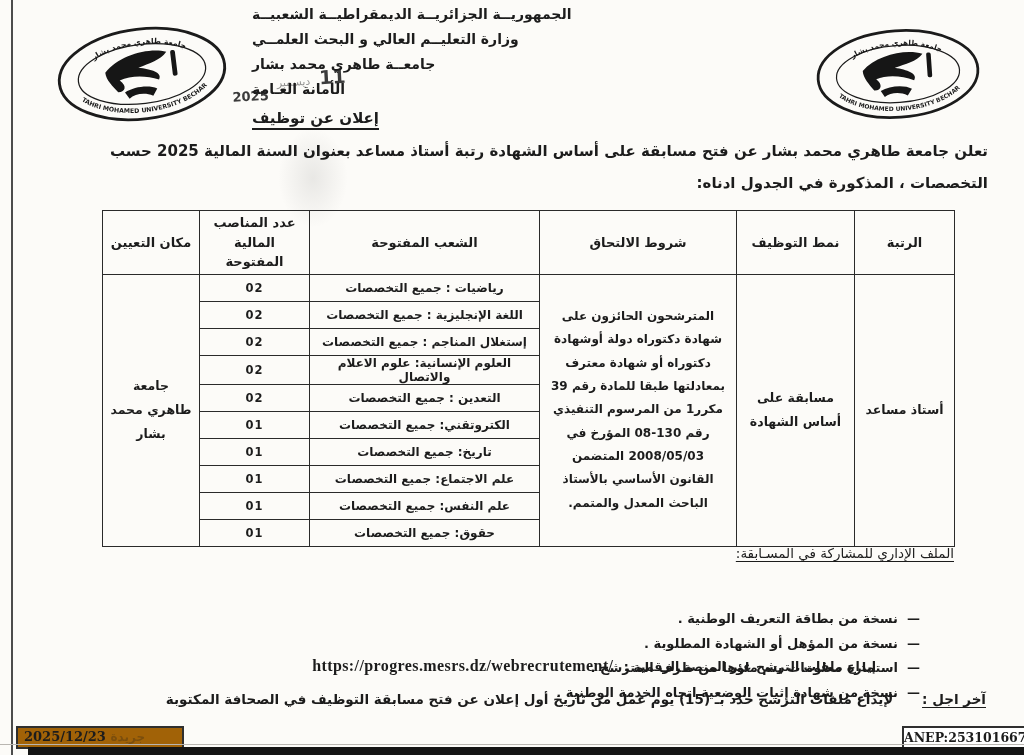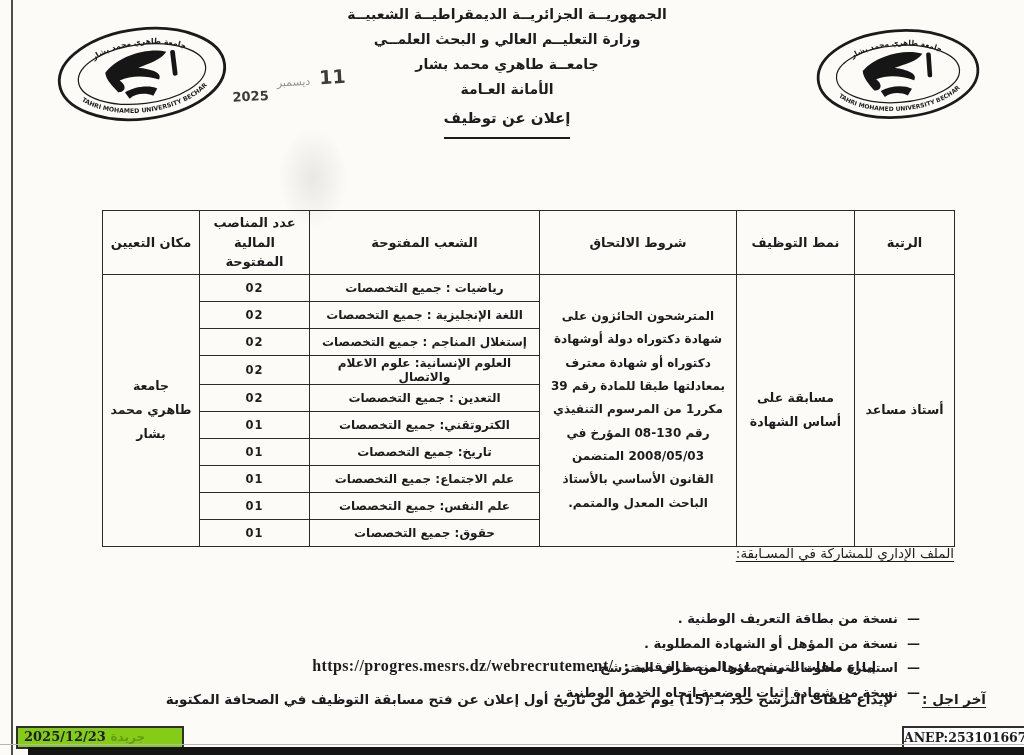--- a/index.html
+++ b/index.html
@@ -21,24 +21,24 @@
 
   
   .stamp { position:absolute; left:226px; top:68px; width:120px; color:#3b3b3b;
     transform:rotate(-3deg); direction:rtl; }
   .stamp-line1 { text-align:right; }
   .stamp-day { font-size:19px; font-weight:bold; letter-spacing:3px; }
   .stamp-month { font-size:11px; opacity:.55; margin-right:4px; }
   .stamp-year { font-size:13px; font-weight:bold; text-align:left; margin-top:-3px; padding-left:6px; }
 
   
-  .header-block { position:absolute; left:252px; top:6px; width:510px; text-align:center; direction:rtl; }
+  .header-block { position:absolute; left:252px; top:6px; width:510px; text-align:left; direction:rtl; }
   .header-block .hline { font-size:14px; font-weight:bold; margin-bottom:9px; letter-spacing:.2px; }
   .announce-title { display:inline-block; font-size:15px; font-weight:bold;
-    border-bottom:2px solid #1c1c1c; padding-bottom:10px; margin-top:3px; }
+    border-bottom:2px solid #1c1c1c; padding-bottom:1px; margin-top:3px; }
 
   .intro { position:absolute; top:136px; left:42px; right:36px; direction:rtl;
     text-align:right; font-size:15px; font-weight:bold; line-height:2.1; }
 
   
   table.main-table { position:absolute; top:210px; right:69px; width:852px;
     border-collapse:collapse; table-layout:fixed; direction:rtl; }
   .main-table th, .main-table td { border:1.5px solid #2a2a2a; font-weight:bold;
     text-align:center; vertical-align:middle; overflow:hidden; }
   .main-table thead tr { height:50px; }
@@ -60,21 +60,21 @@
     font-size:12.5px; font-weight:bold; }
   .platform-url { font-family:"Liberation Serif", serif; font-size:16px; font-weight:bold;
     direction:ltr; unicode-bidi:embed; letter-spacing:.4px; margin-right:6px; }
 
   .deadline-line { position:absolute; top:687px; right:38px; left:28px; direction:rtl;
     text-align:right; font-size:13.5px; font-weight:bold; line-height:1.8; }
   .deadline-label { text-decoration:underline; text-underline-offset:3px; margin-left:24px; }
 
   
   .footer-date-box { position:absolute; left:16px; top:726px; width:168px; height:23px;
-    border:2px solid #2f2f2f; background:#84cc16; font-family:"DejaVu Serif", serif;
+    border:2px solid #2f2f2f; background:#a16207; font-family:"DejaVu Serif", serif;
     font-size:13px; font-weight:bold; padding:1px 6px; direction:ltr; }
   .faded-word { opacity:.28; font-family:"DejaVu Sans", sans-serif; font-size:12px; }
   .footer-anep-box { position:absolute; right:-3px; top:726px; width:125px; height:24px;
     border:2px solid #2f2f2f; background:#fff; font-family:"DejaVu Serif", serif;
     font-size:12.5px; font-weight:bold; text-align:center; padding-top:2px; }
   .footer-line { position:absolute; top:744px; left:0; right:0; height:1px; background:#b9b6b1; }
   .bottom-bar { position:absolute; bottom:0; left:28px; right:0; height:8px; background:#141414; }
 </style>
 </head>
 <body>
@@ -129,20 +129,21 @@
   </div>
 
   <div class="header-block">
     <div class="hline">الجمهوريــة الجزائريــة الديمقراطيــة الشعبيــة</div>
     <div class="hline">وزارة التعليــم العالي و البحث العلمــي</div>
     <div class="hline">جامعــة طاهري محمد بشار</div>
     <div class="hline">الأمانة العـامة</div>
     <div class="announce-title">إعلان عن توظيف</div>
   </div>
 
+  <p class="intro">تعلن جامعة طاهري محمد بشار عن فتح مسابقة على أساس الشهادة رتبة أستاذ مساعد بعنوان السنة المالية 2025 حسب التخصصات ، المذكورة في الجدول ادناه:</p>
 
   <table class="main-table" dir="rtl">
     <colgroup>
       <col style="width:100px">
         <col style="width:118px">
         <col style="width:197px">
       <col style="width:230px">
         <col style="width:110px">
         <col style="width:97px">
     </colgroup>

